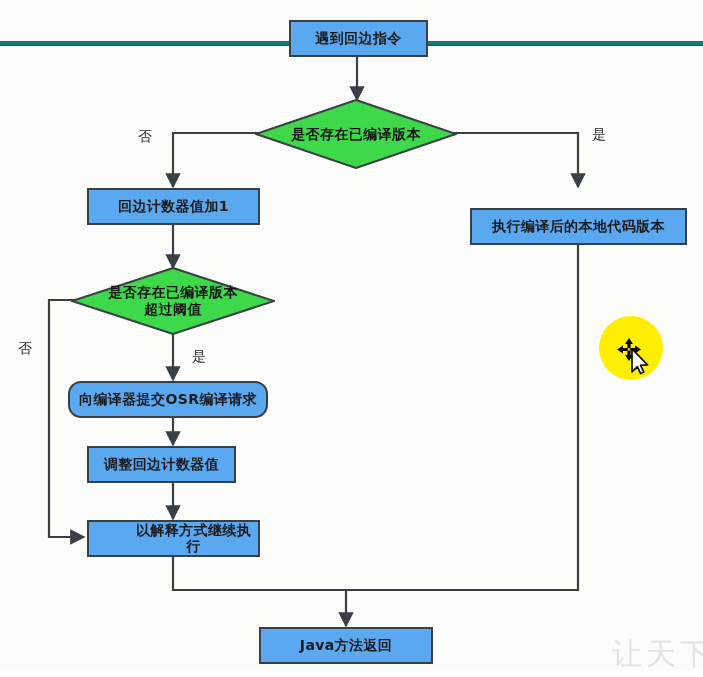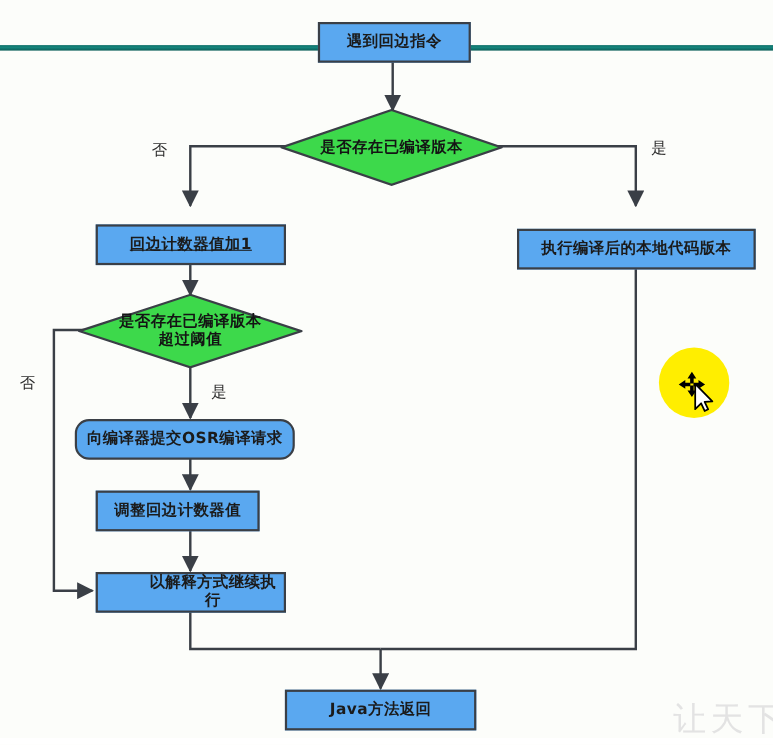--- a/index.html
+++ b/index.html
@@ -153,21 +153,21 @@
     <div class="decision-label" style="line-height:1.2;">
       <span>是否存在已编译版本</span><br>
       <span>超过阈值</span>
     </div>
   </div>
 
   <div class="node proc" style="left:289px; top:20px; width:139px; height:37px;">
     <span>遇到回边指令</span>
   </div>
 
-  <div class="node proc" style="left:87px; top:204px; width:173px; height:37px;text-decoration:underline;">
+  <div class="node proc" style="left:87px; top:188px; width:173px; height:37px;">
     <span>回边计数器值加1</span>
   </div>
 
   <div class="node proc" style="left:470px; top:188px; width:217px; height:37px;margin-top:20px;">
     <span>执行编译后的本地代码版本</span>
   </div>
 
   <div class="node proc" style="left:68px; top:381px; width:200px; height:37px;border-radius:13px;">
     <span>向编译器提交OSR编译请求</span>
   </div>

